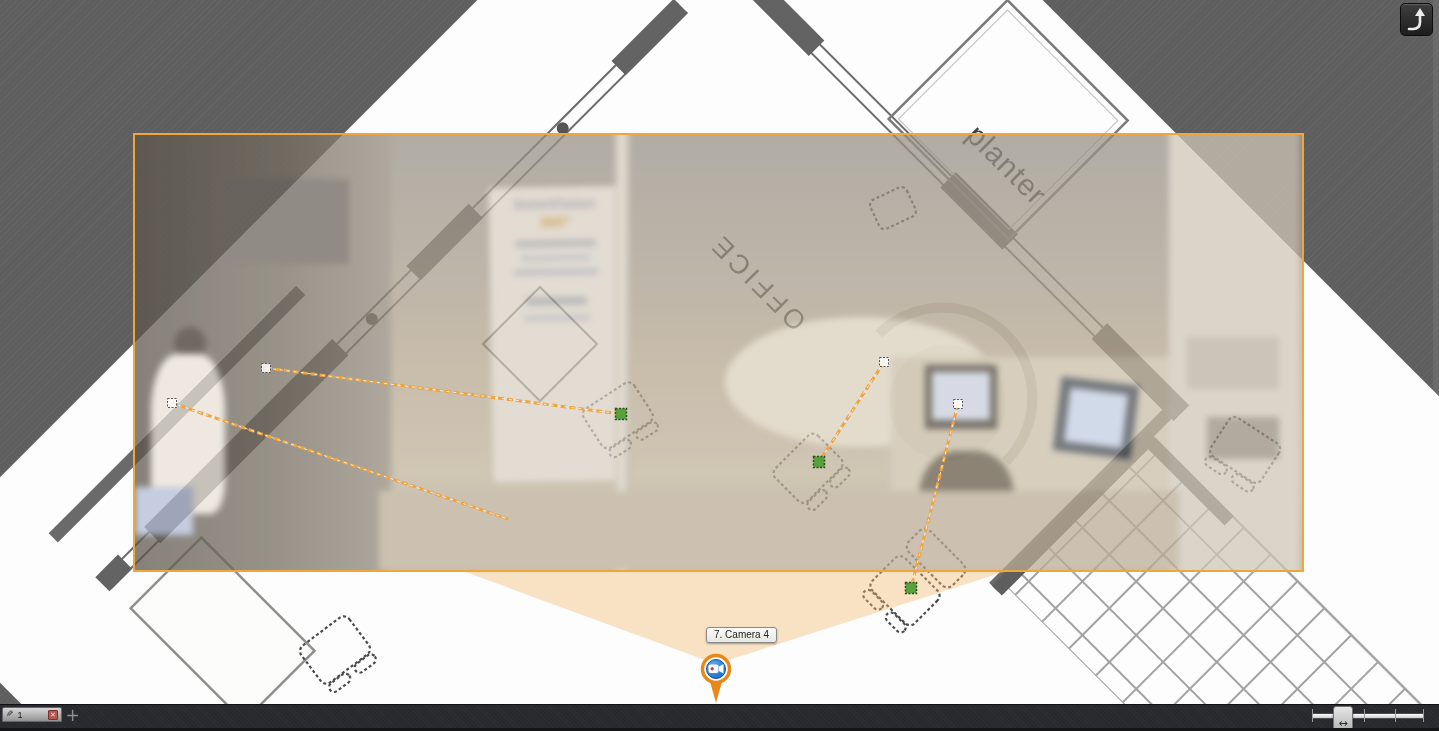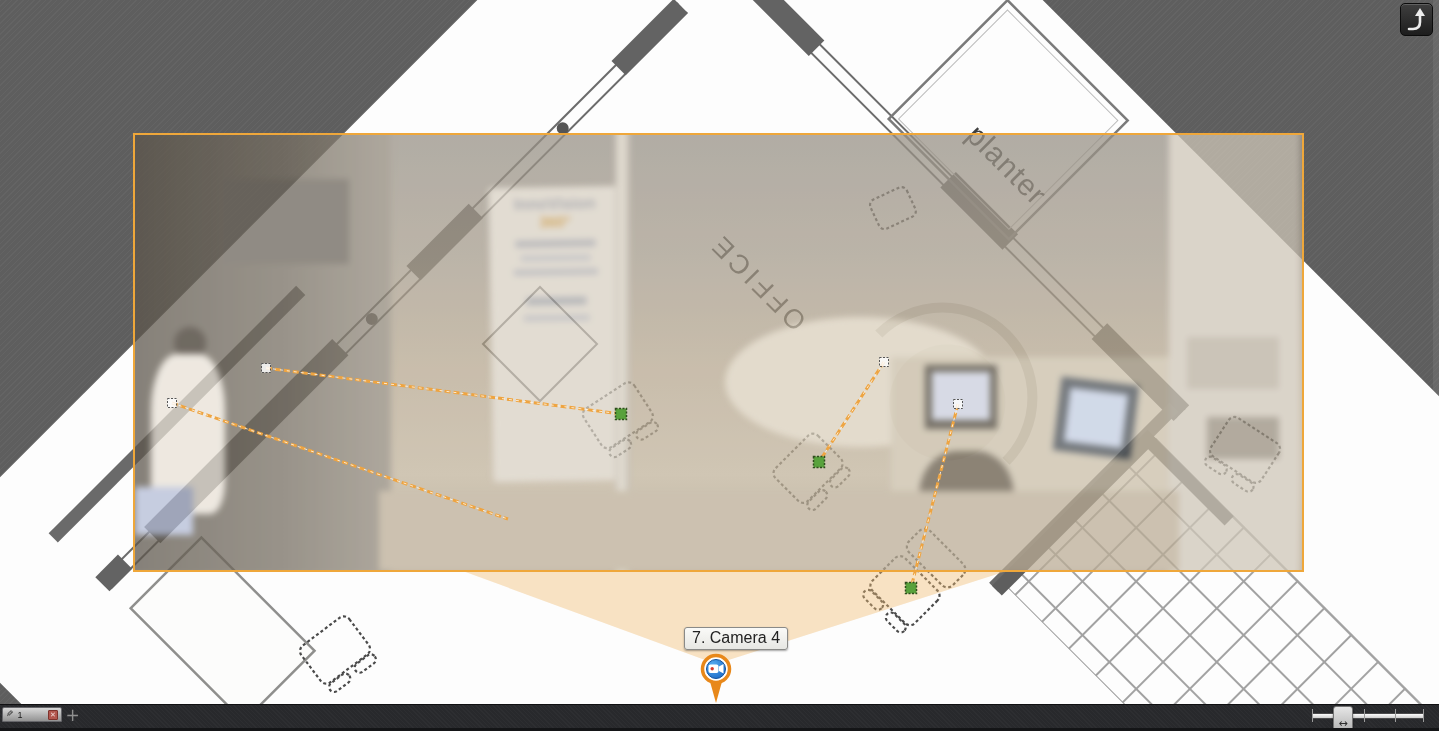--- a/index.html
+++ b/index.html
@@ -18,24 +18,24 @@
     border:2px solid #efa73a;}
   #vo-content{position:absolute;inset:0;opacity:.74;overflow:hidden;
     background:linear-gradient(180deg,#8f8d89 0%,#9e988e 28%,#b2a794 55%,#bcb2a0 78%,#a89d8b 100%);}
   #vo-blur{position:absolute;inset:-6px;filter:blur(3px);}
   .blob{position:absolute;}
   #vo-tint{position:absolute;inset:0;background:rgba(240,190,110,.09);}
   
   #calib-svg{left:0;top:0;z-index:3;}
   
   #camera-pin{left:690px;top:648px;width:52px;height:58px;z-index:5;}
-  #camera-label{left:684px;top:627px;z-index:5;padding:1px 7px 2px 7px;
+  #camera-label{left:706px;top:627px;z-index:5;padding:1px 7px 2px 7px;
     background:linear-gradient(180deg,#fafaf8,#e7e7e3);
     border:1px solid #8a8a88;border-radius:3px;
-    font-size:16px;color:#222;box-shadow:0 1px 2px rgba(0,0,0,.35);white-space:nowrap;}
+    font-size:10px;color:#222;box-shadow:0 1px 2px rgba(0,0,0,.35);white-space:nowrap;}
   
   #exit-button{left:1400px;top:3px;width:33px;height:33px;z-index:6;
     background:linear-gradient(180deg,#3e3e3e,#1d1d1d);
     border:1px solid #0b0b0b;border-radius:5px;
     box-shadow:inset 0 1px 0 rgba(255,255,255,.18);cursor:pointer;}
   
   #bottom-bar{left:0;top:704px;width:1439px;height:27px;z-index:7;
     background:#28292c;
     background-image:repeating-linear-gradient(45deg,rgba(255,255,255,.025) 0 1px,transparent 1px 3px);
     border-top:1px solid #101012;}

